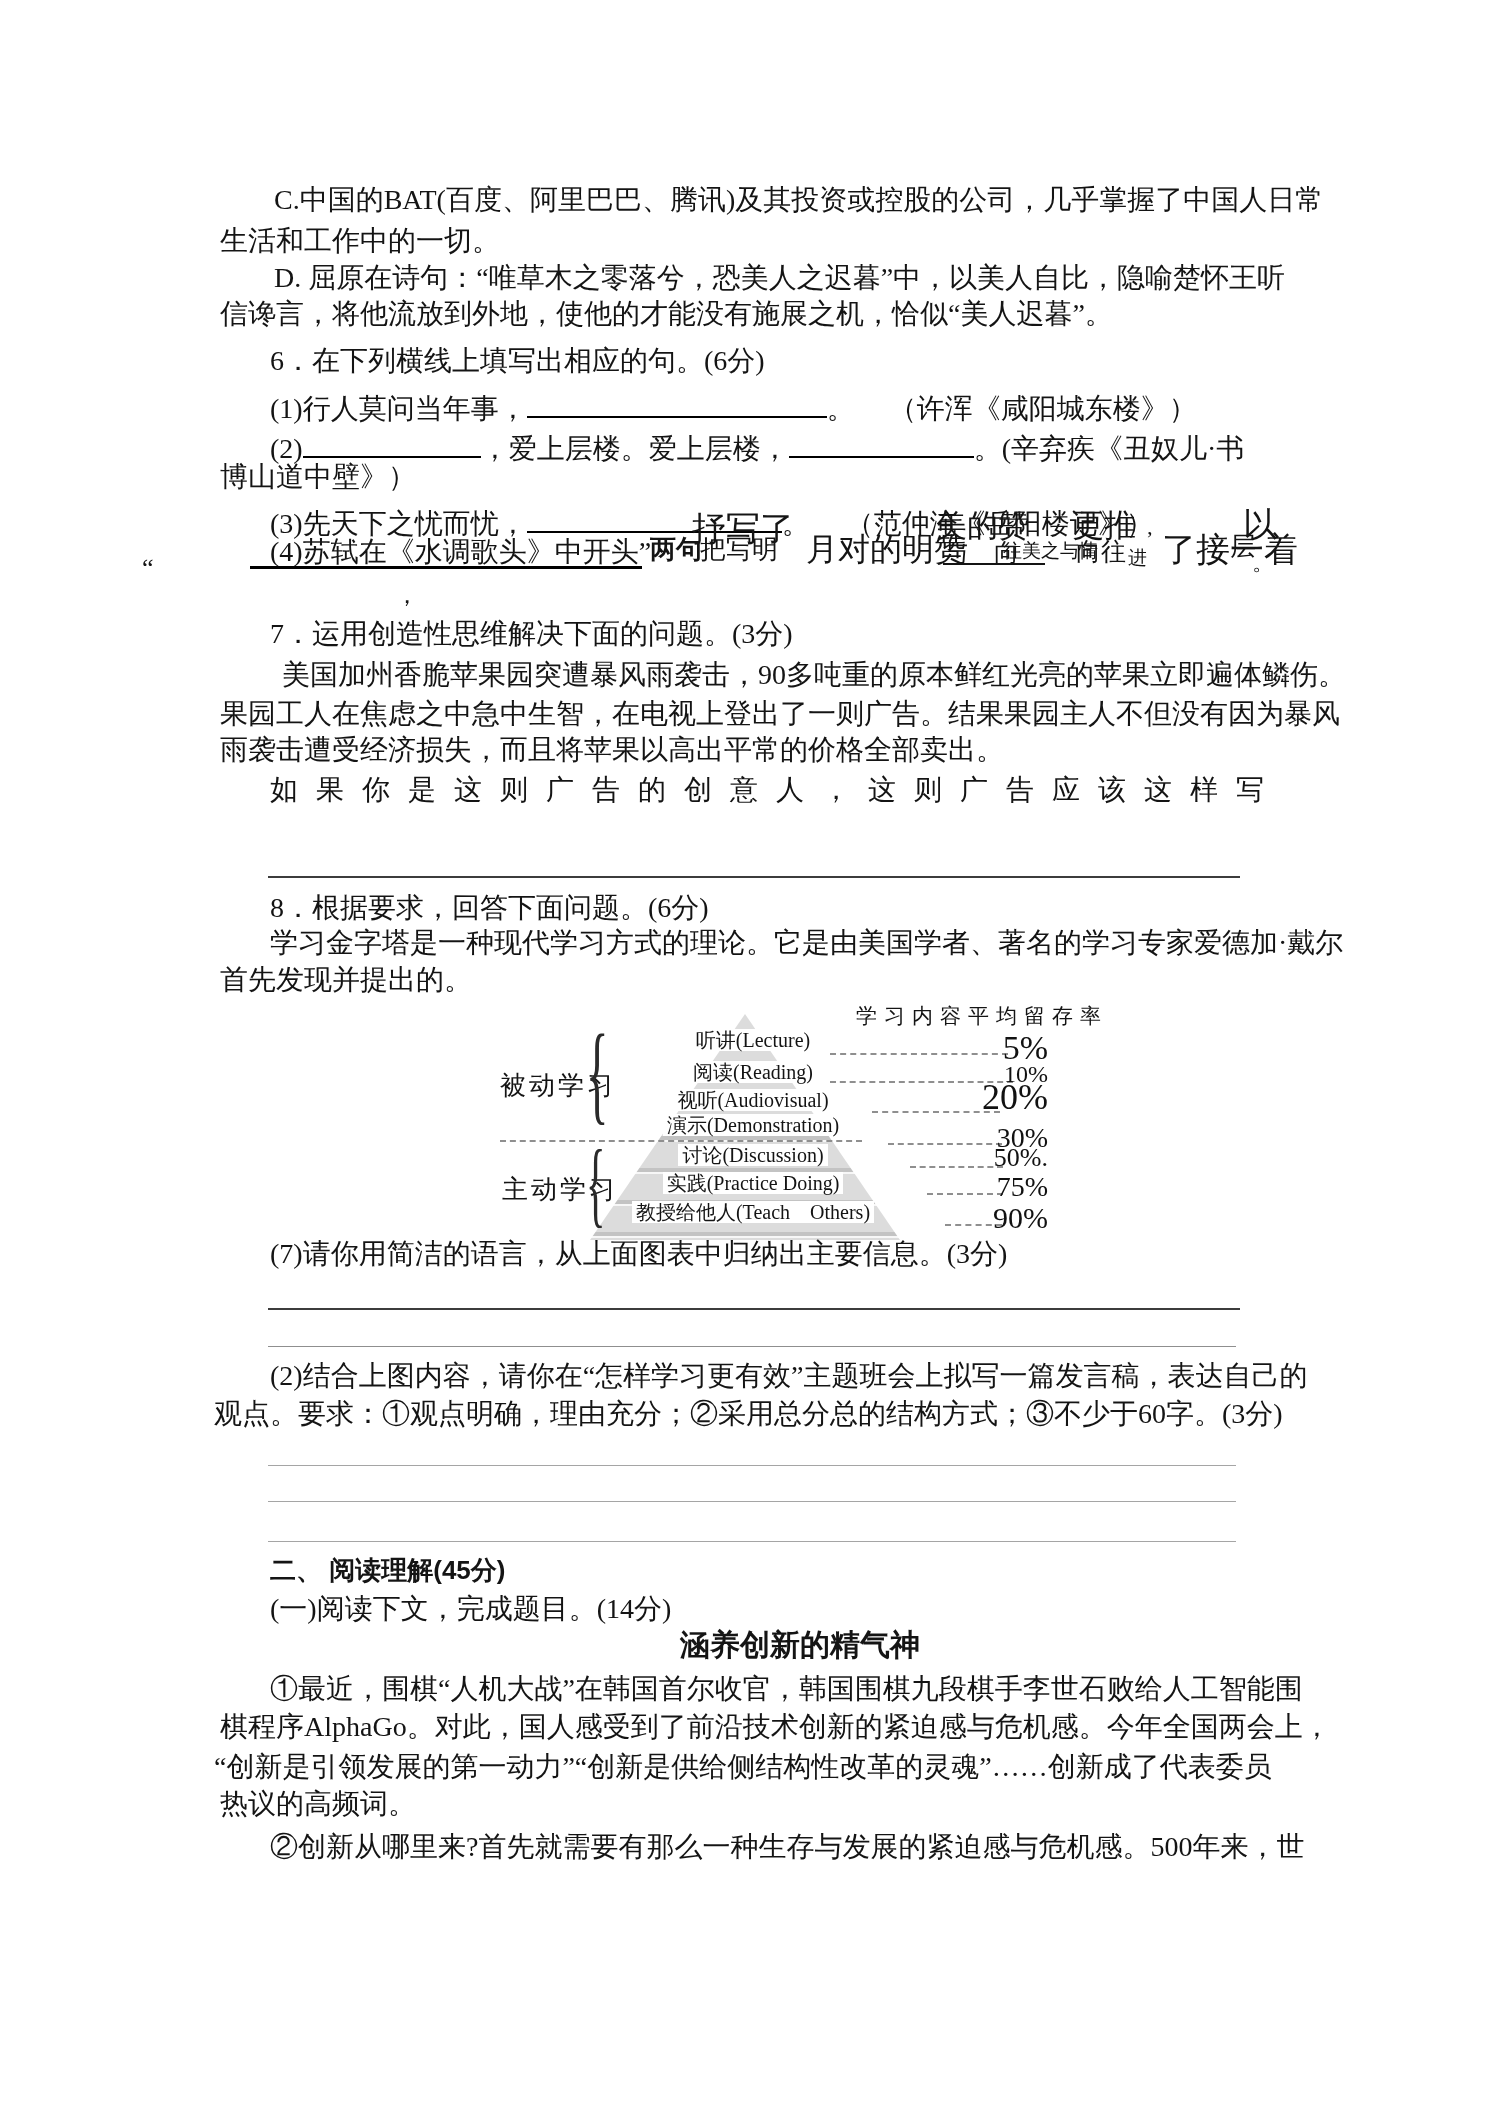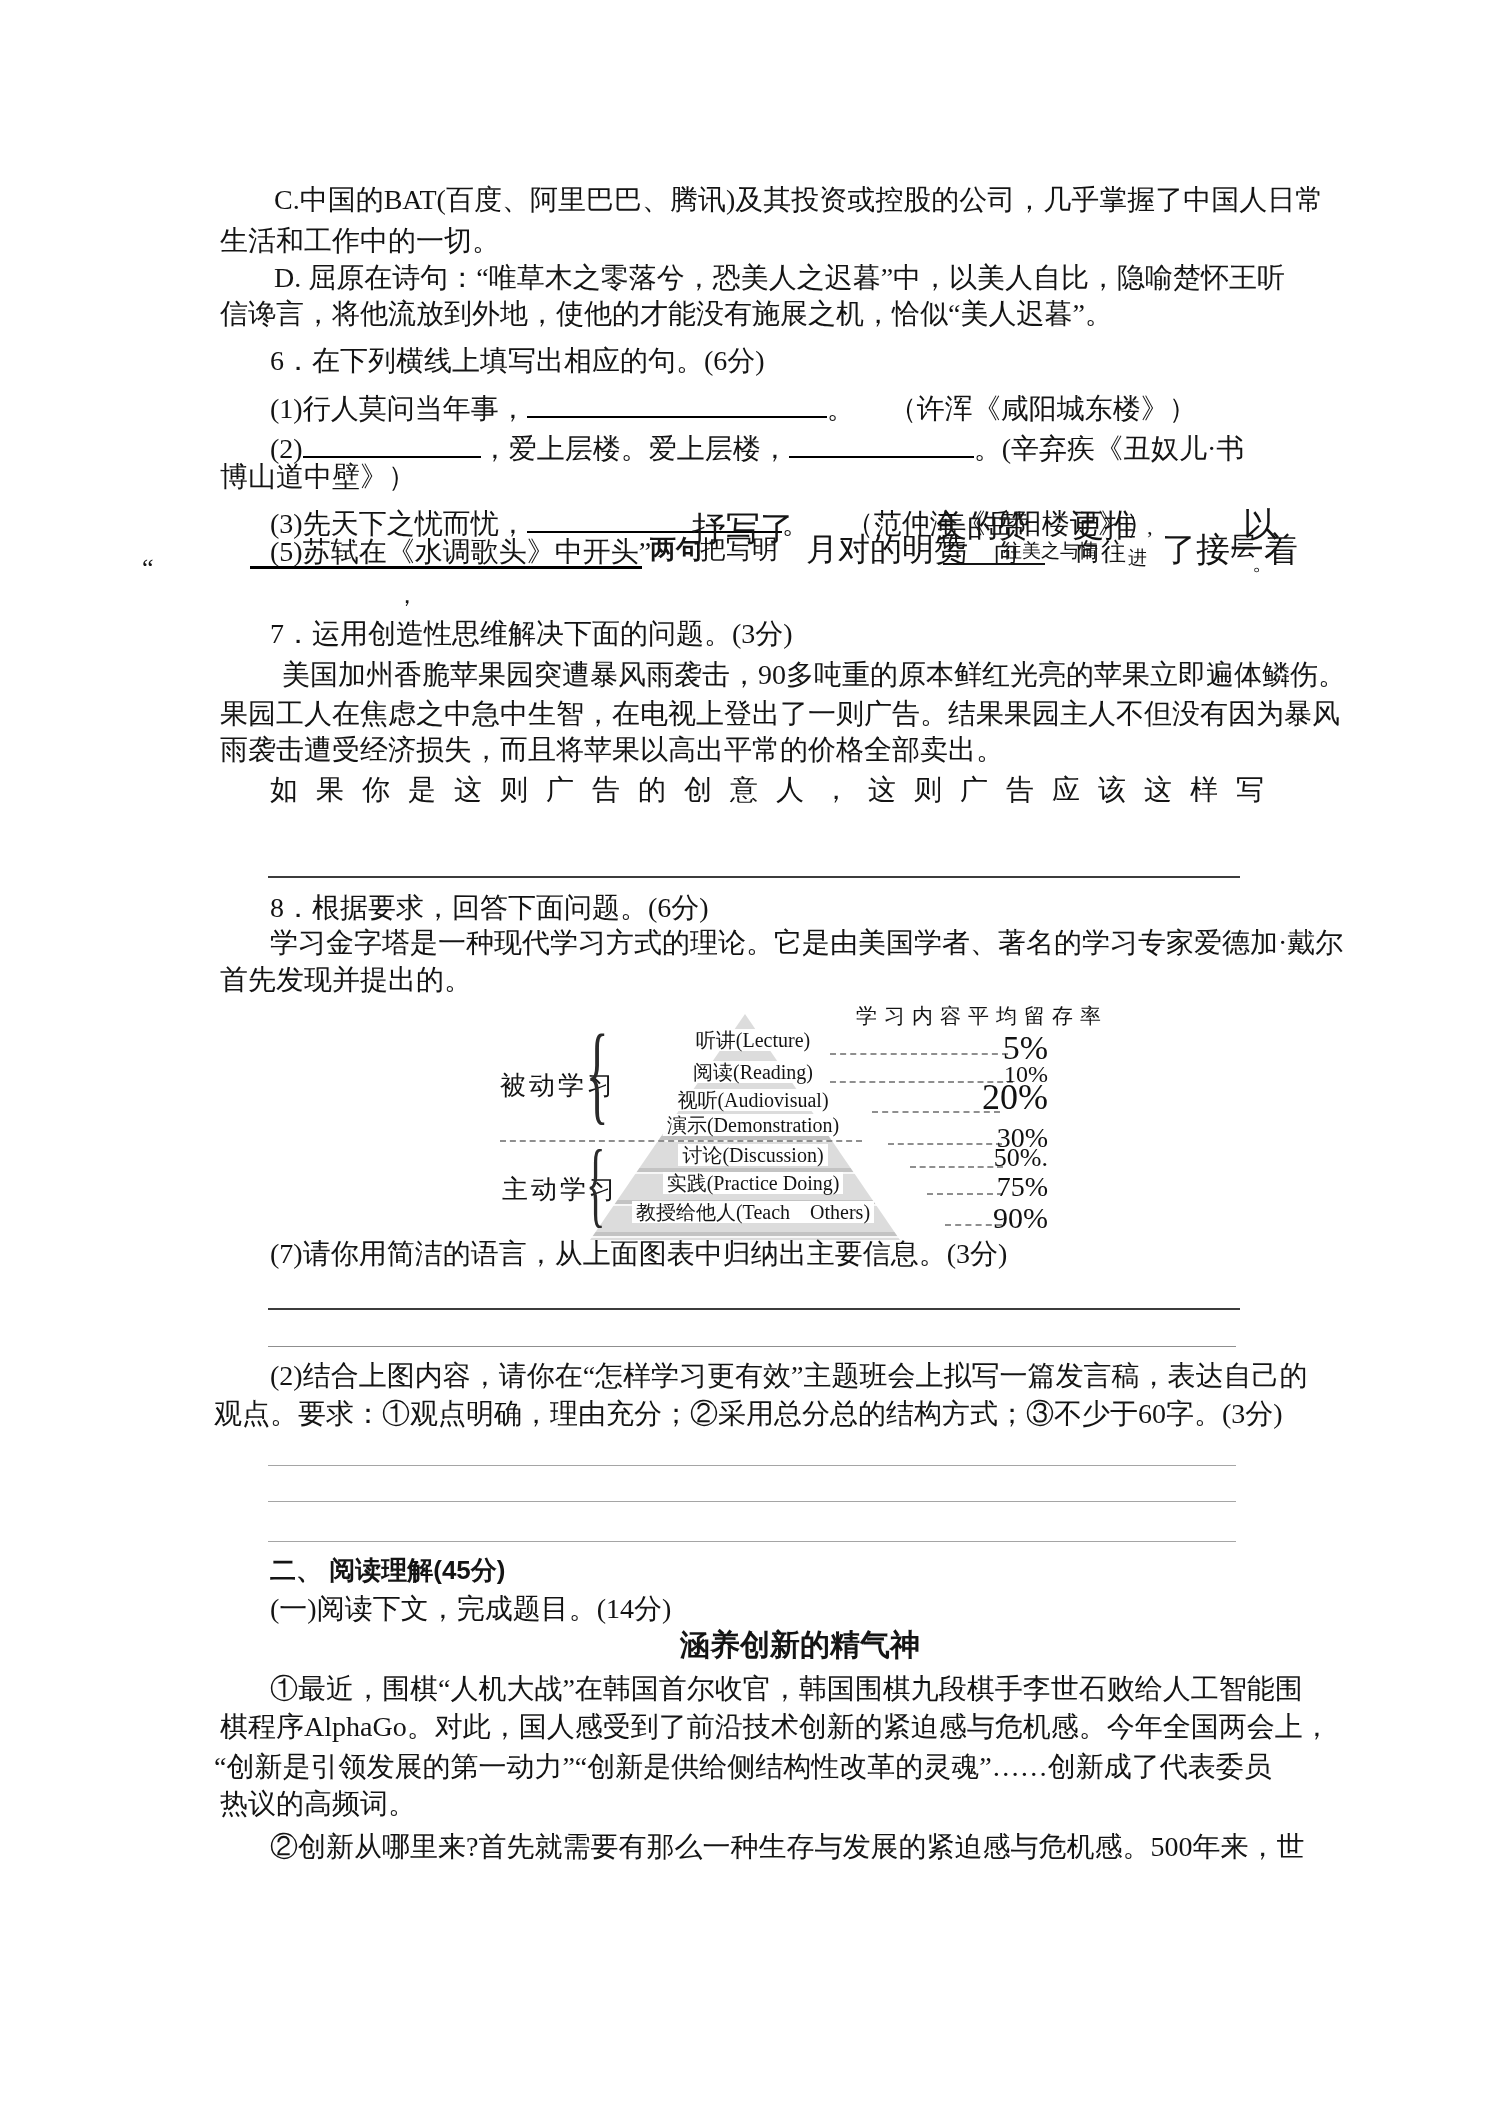--- a/index.html
+++ b/index.html
@@ -48,21 +48,21 @@
 
   <div class="line ind" style="top:428px;">
     <span>(2)</span><span class="blank b178"></span><span>，爱上层楼。爱上层楼，</span><span class="blank b185"></span><span>。(辛弃疾《丑奴儿·书</span>
   </div>
   <div class="line cont" style="top:460px;">博山道中壁》）</div>
 
   <div class="line ind" style="top:503px;">
     <span>(3)先天下之忧而忧，</span><span class="blank b255"></span><span>。</span><span class="sp36"></span><span>（范仲淹《岳阳楼记》）</span>
   </div>
 
-  <div class="line ind" style="top:535px;">(5)苏轼在《水调歌头》中开头”</div>
+  <div class="line ind" style="top:535px;">(4)苏轼在《水调歌头》中开头”</div>
   <div class="rule" style="top:566px;left:250px;width:392px;border-top:3px solid #000;"></div>
   <div class="frag" style="top:555px;left:142px;font-size:26px;">“</div>
   <div class="frag" style="top:583px;left:395px;font-size:24px;">，</div>
   <div class="frag" style="top:537px;left:650px;font-size:26px;font-weight:600;">两句</div>
   <div class="frag" style="top:512px;left:692px;font-size:34px;">抒写了</div>
   <div class="frag" style="top:537px;left:700px;font-size:26px;">把写明</div>
   <div class="frag" style="top:533px;left:806px;font-size:32px;">月对的明赞</div>
   <div class="frag" style="top:510px;left:936px;font-size:31px;">美的赞</div>
   <div class="frag" style="top:540px;left:943px;font-size:25px;letter-spacing:26px;text-decoration:underline;">与向</div>
   <div class="frag" style="top:541px;left:1003px;font-size:19px;">往美之与情</div>

